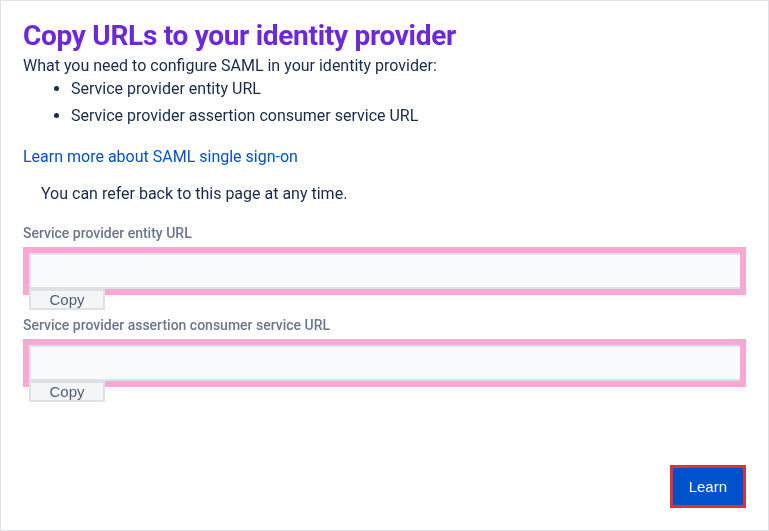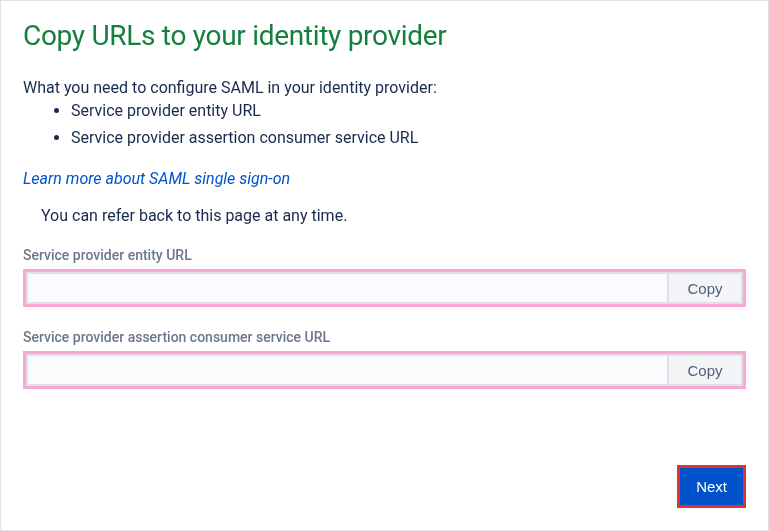--- a/index.html
+++ b/index.html
@@ -16,23 +16,23 @@
     }
     .container {
       border: 1px solid #dfe1e6;
       padding: 18px 22px 22px 22px;
       width: 769px;
       height: 531px;
       position: relative;
     }
     h1 {
       font-size: 28px;
-      font-weight: 400;
-      color: #15803d;
-      margin-bottom: 26px;
+      font-weight: 700;
+      color: #6d28d9;
+      margin-bottom: 4px;
       letter-spacing: -0.3px;
     }
     .intro {
       font-size: 16px;
       color: #172b4d;
       margin-bottom: 0;
     }
     ul {
       list-style: disc;
       padding-left: 48px;
@@ -43,42 +43,42 @@
       color: #172b4d;
       line-height: 1.7;
     }
     .link {
       color: #0052cc;
       font-size: 16px;
       text-decoration: none;
       display: inline-block;
       margin-bottom: 18px;
       cursor: pointer;
-      font-style: italic;
     }
     .note {
       font-size: 16px;
       color: #172b4d;
       margin-bottom: 22px;
       margin-left: 18px;
     }
     .field-label {
       font-size: 14px;
       color: #6b778c;
       font-weight: 500;
       margin-bottom: 6px;
       display: block;
     }
     .field-group {
       margin-bottom: 22px;
     }
     .input-row {
       display: flex;
-      border: 3px solid #f9a8d4;
-      height: 38px;
+      border: 6px solid #f9a8d4;
+      height: 48px;
+      flex-direction: column;
     }
     .url-input {
       flex: 1;
       border: 2px solid #dfe1e6;
       border-right: none;
       background: #fafbfc;
       padding: 8px 10px;
       font-size: 14px;
       color: #172b4d;
       outline: none;
@@ -137,16 +137,16 @@
   <div class="field-group">
     <label class="field-label">Service provider assertion consumer service URL</label>
     <div class="input-row">
       <input class="url-input" type="text" readonly="" value="" style="">
       <button class="copy-btn">Copy</button>
     </div>
   </div>
 
   <div class="footer">
     <div class="next-wrapper">
-      <button class="next-btn">Next</button>
+      <button class="next-btn">Learn</button>
     </div>
   </div>
 </div>
 
 </body></html>

